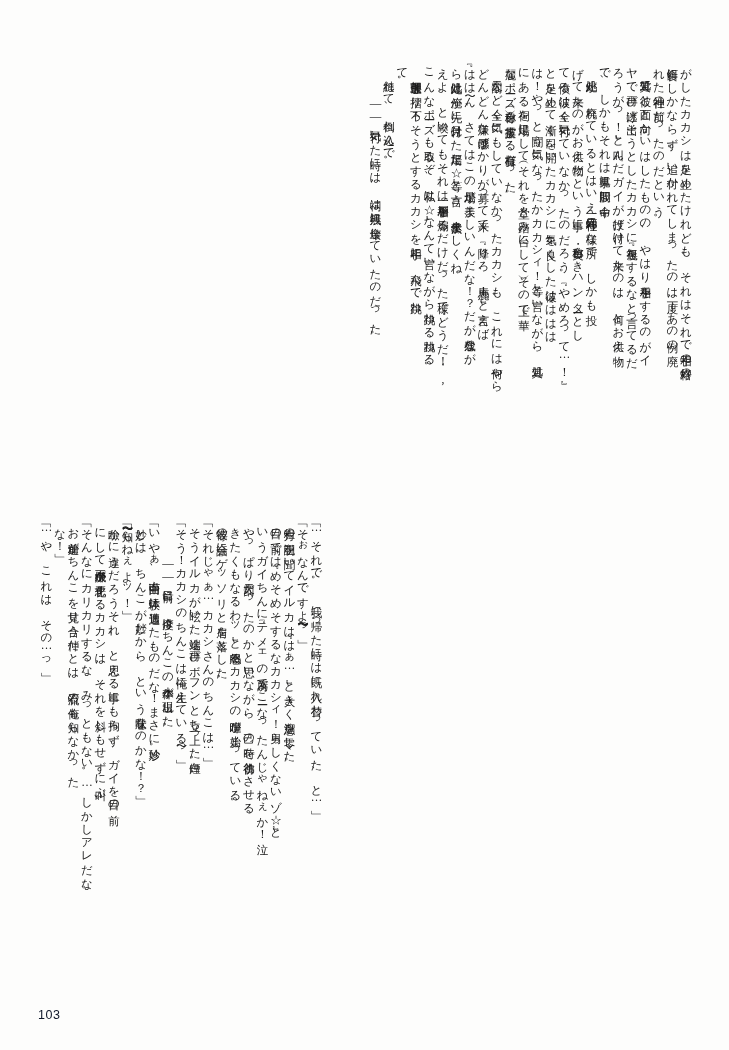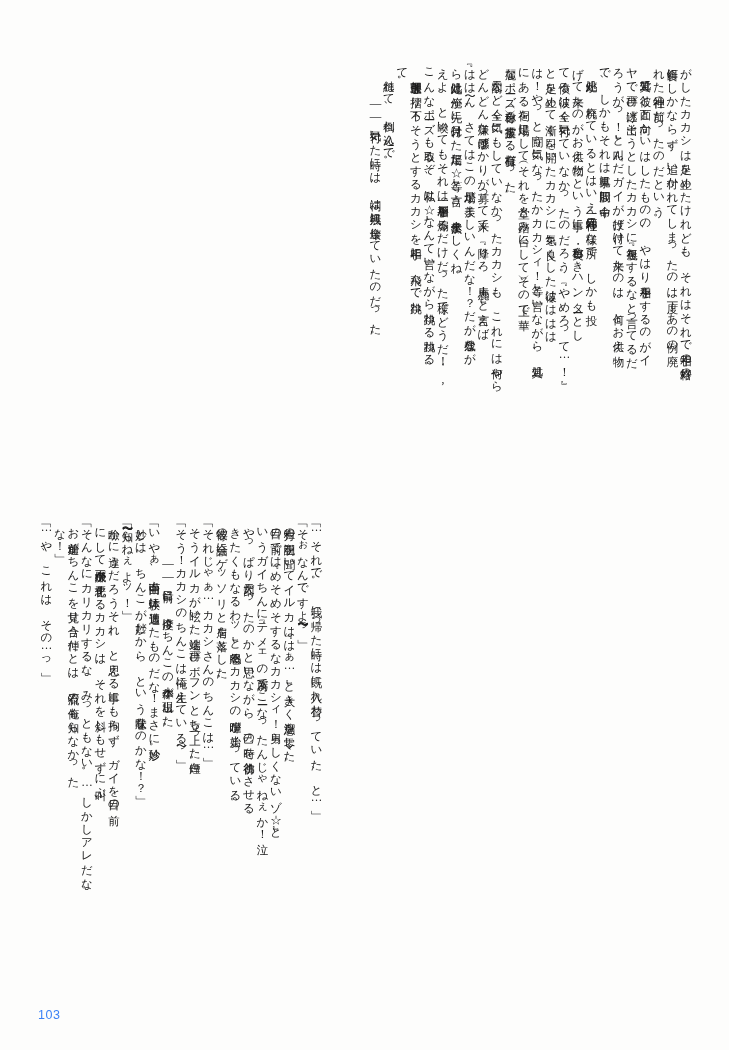--- a/index.html
+++ b/index.html
@@ -71,21 +71,21 @@
     width: 46px;
   }
 
   .page-number {
     position: absolute;
     left: 38px;
     bottom: 28px;
     font-size: 12.5px;
     letter-spacing: 0.5px;
     font-family: "Liberation Sans", sans-serif;
-    color: #3b82f6;
+    color: #0f172a;
   }
 </style>
 </head>
 <body>
 
 <div class="page">
 
   <div class="text-area">
 
     <div class="block block-upper">

